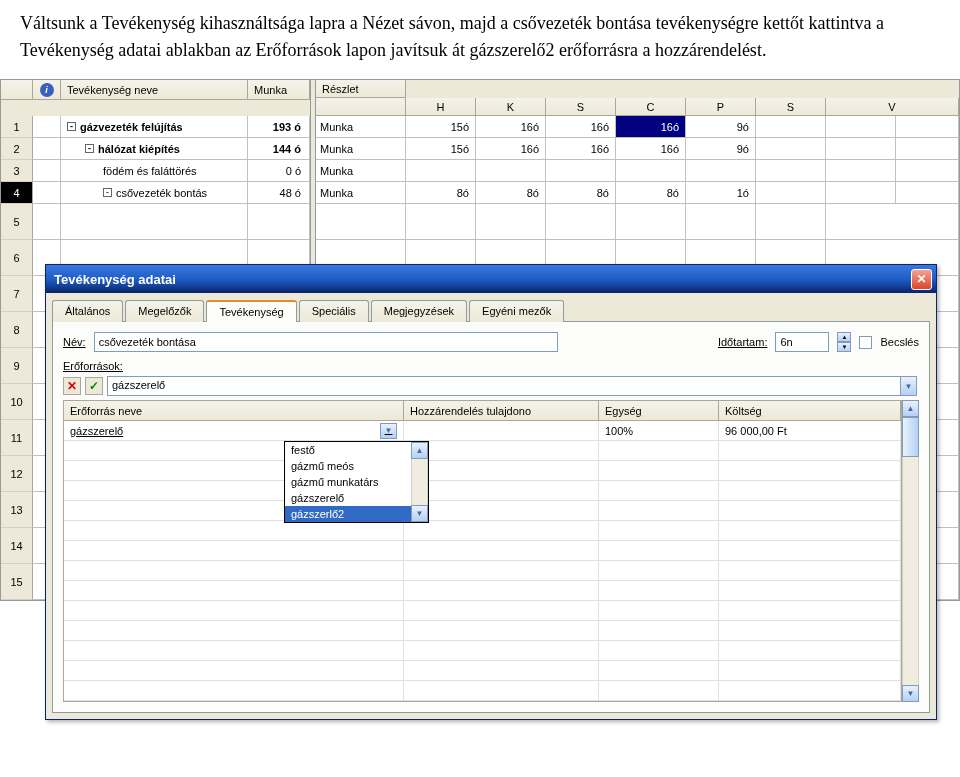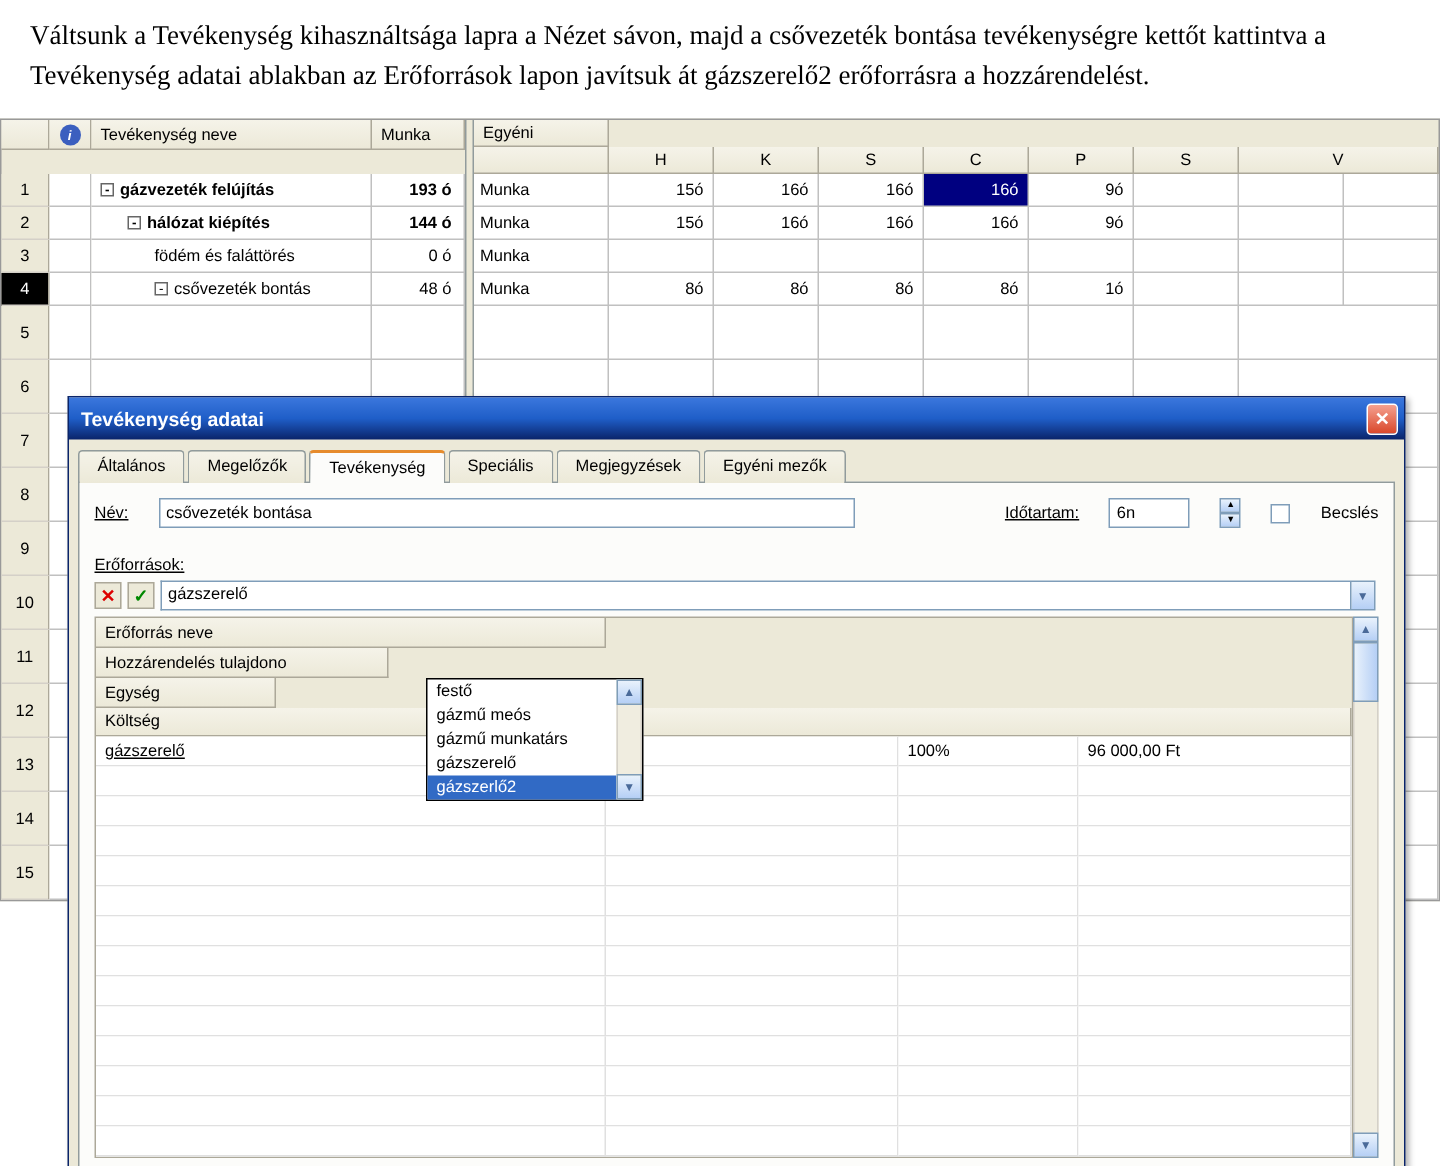--- a/index.html
+++ b/index.html
@@ -25,33 +25,33 @@
 
 
 .dialog { position: absolute; top: 264px; left: 45px; width: 892px; background: #ece9d8; border: 1px solid #0a246a; box-shadow: 2px 2px 4px rgba(0,0,0,0.3); }
 .titlebar { background: linear-gradient(#3b77dd,#1f5ec8 50%,#0a246a); color: #fff; display: flex; align-items: center; padding: 4px 4px 4px 8px; height: 28px; }
 .titlebar-text { font-weight: bold; font-size: 13px; flex: 1; }
 .close-btn { width: 21px; height: 21px; background: linear-gradient(#f5a190,#d9472a); border: 1px solid #fff; border-radius: 3px; color: #fff; display: flex; align-items: center; justify-content: center; font-weight: bold; font-size: 12px; }
 .tabs { display: flex; margin: 6px 6px 0 6px; }
 .tab { background: linear-gradient(#f5f3e9,#ece9d8); border: 1px solid #919b9c; border-bottom: none; padding: 4px 12px; font-size: 11px; margin-right: 2px; border-radius: 3px 3px 0 0; position: relative; top: 1px; }
 .tab.active { background: #fcfcfa; border-top: 2px solid #e68b2c; z-index: 2; }
 .tab-body { background: #fcfcfa; border: 1px solid #919b9c; margin: 0 6px 6px 6px; padding: 10px; }
-.field-row { display: flex; align-items: center; margin-bottom: 19px; gap: 20px; }
+.field-row { display: flex; align-items: center; margin-bottom: 8px; gap: 8px; }
 .label { font-size: 11px; text-decoration: underline; }
 .text-input { border: 1px solid #7f9db9; background: #fff; padding: 2px 4px; font-size: 11px; height: 20px; }
 .spinner { width: 14px; display: flex; flex-direction: column; }
 .spin-btn { height: 10px; background: linear-gradient(#e9f2fc,#b5cff5); border: 1px solid #7f9db9; font-size: 6px; display: flex; align-items: center; justify-content: center; }
 .checkbox { width: 13px; height: 13px; border: 1px solid #7f9db9; background: #fff; }
 .res-toolbar { display: flex; gap: 4px; margin-bottom: 4px; align-items: center; }
 .icon-btn { width: 18px; height: 18px; border: 1px solid #aca899; background: #ece9d8; display: flex; align-items: center; justify-content: center; }
 .combo { display: flex; align-items: center; }
 .combo-input { flex: 1; border: 1px solid #7f9db9; border-right: none; background: #fff; padding: 2px 4px; font-size: 11px; height: 20px; }
 .combo-btn { width: 17px; height: 20px; background: linear-gradient(#e9f2fc,#b5cff5); border: 1px solid #7f9db9; display: flex; align-items: center; justify-content: center; font-size: 8px; color: #4a6a99; }
 .res-grid { border: 1px solid #aca899; background: #fff; position: relative; }
-.res-hdr { display: flex; background: #ece9d8; flex-direction: column; }
+.res-hdr { display: flex; background: #ece9d8; }
 .res-hdr-cell { border-right: 1px solid #aca899; border-bottom: 1px solid #aca899; background: linear-gradient(#f5f3e9,#ece9d8); padding: 3px 6px; font-size: 11px; height: 20px; display: flex; align-items: center; }
 .res-row { display: flex; height: 20px; }
 .res-cell { border-right: 1px solid #e0e0e0; border-bottom: 1px solid #e0e0e0; padding: 2px 6px; font-size: 11px; background: #fff; display: flex; align-items: center; }
 .dropdown { position: absolute; top: 40px; left: 220px; width: 145px; background: #fff; border: 1px solid #000; z-index: 10; }
 .dd-item { padding: 2px 6px; font-size: 11px; border-bottom: 0; }
 .dd-item.sel { background: #316ac5; color: #fff; }
 .buttons { display: flex; gap: 8px; padding: 8px; }
 .btn { background: linear-gradient(#fff,#ece9d8); border: 1px solid #aca899; border-radius: 3px; padding: 3px 16px; font-size: 11px; }
 .vscroll { width: 17px; background: #ece9d8; display: flex; flex-direction: column; }
 .vscroll-btn { height: 17px; background: linear-gradient(#e9f2fc,#b5cff5); border: 1px solid #7f9db9; display: flex; align-items: center; justify-content: center; font-size: 8px; color: #4a6a99; }
@@ -66,21 +66,21 @@
   <div style="display:flex;">
     <div class="hdr-cell" style="width:32px;"></div>
     <div class="hdr-cell" style="width:28px; justify-content:center;">
         <span class="info-icon">i</span>
       </div>
     <div class="hdr-cell" style="width:187px;">Tevékenység neve</div>
     <div class="hdr-cell" style="width:62px;">Munka</div>
     <div class="separator"></div>
     <div style="flex:1;">
       <div class="day-hdr-row">
-        <div class="hdr-cell" style="width:90px; height:18px;">Egyéni</div>
+        <div class="hdr-cell" style="width:90px; height:18px;">Részlet</div>
       </div>
       <div class="day-hdr-row">
         <div class="hdr-cell" style="width:90px; height:18px;"></div>
         <div class="hdr-cell" style="width:70px; height:18px; justify-content:center;">H</div>
         <div class="hdr-cell" style="width:70px; height:18px; justify-content:center;">K</div>
         <div class="hdr-cell" style="width:70px; height:18px; justify-content:center;">S</div>
         <div class="hdr-cell" style="width:70px; height:18px; justify-content:center;">C</div>
         <div class="hdr-cell" style="width:70px; height:18px; justify-content:center;">P</div>
         <div class="hdr-cell" style="width:70px; height:18px; justify-content:center;">S</div>
         <div class="hdr-cell" style="flex:1; height:18px; justify-content:center;">V</div>

